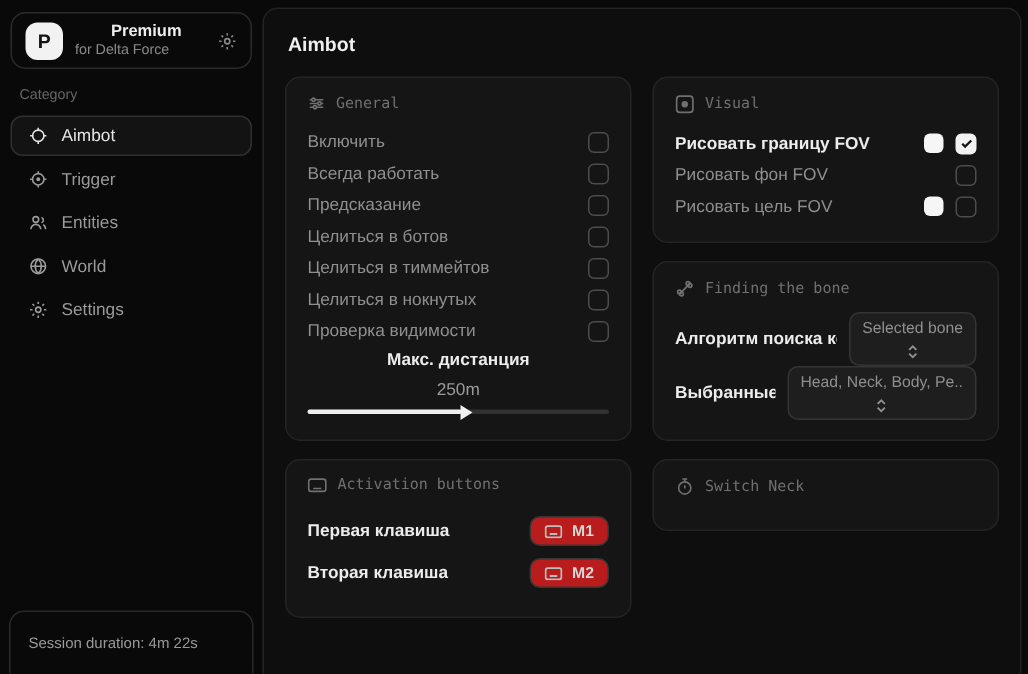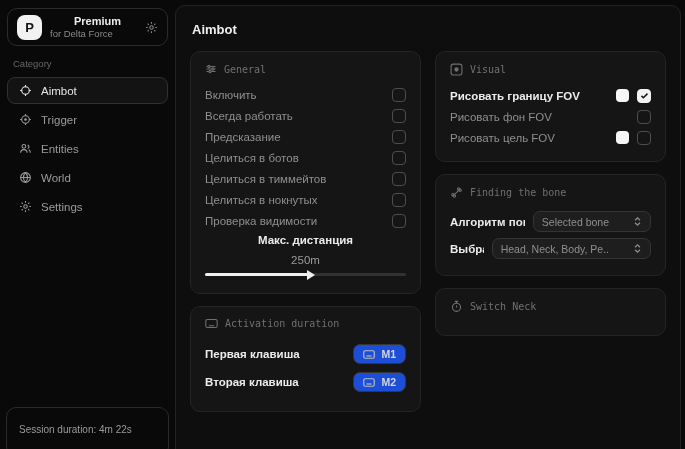--- a/index.html
+++ b/index.html
@@ -77,31 +77,32 @@
   .ctrl-group { display:flex; align-items:center; gap:8px; flex-shrink:0; }
 
   .slider { position:relative; height:3px; background:#323232; border-radius:2px; margin:7px 0 4px; cursor:pointer; }
   .slider-fill { position:relative; height:3px; background:#efefef; border-radius:2px; }
   .slider-fill::after {
     content:""; position:absolute; right:-7px; top:-3.5px;
     border-left:8px solid #efefef; border-top:5px solid transparent; border-bottom:5px solid transparent;
   }
 
   .key-pill {
-    display:flex; align-items:center; gap:6px; background:#1d4ed8;
+    display:flex; align-items:center; gap:6px; background:#b91c1c;
     border:1px solid #363636; border-radius:7px; padding:3px 9px;
     color:#d6d6d6; font-size:10.5px; font-weight:bold; cursor:pointer; flex-shrink:0;
   }
   .key-pill svg { color:#bdbdbd; }
 
   .dropdown {
-    display:flex; align-items:center; gap:24px; background:#1e1e1e;
+    display:flex; align-items:center; gap:4px; background:#1e1e1e;
     border:1px solid #343434; border-radius:7px; padding:3.5px 8px;
     color:#8f8f8f; font-size:10.5px; cursor:pointer; flex-shrink:0;
     max-width:160px;
+    flex-direction:column;
   }
   .dropdown .dd-text { white-space:nowrap; overflow:hidden; }
   .dropdown svg { color:#8f8f8f; flex-shrink:0; }
 
   .gap6 { height:2px; }
 </style>
 </head>
 <body>
 
 <div class="sidebar">
@@ -233,21 +234,21 @@
       </div>
 
       <div class="card" style="padding-bottom:15px;">
         <div class="card-title" style="margin-bottom:11px;">
           <span>
             <svg width="13" height="11" viewBox="0 0 24 18" fill="none" stroke="currentColor" stroke-width="2">
                 <rect x="1.5" y="1.5" width="21" height="15" rx="3"></rect>
                 <path d="M6 9h.01M10 9h.01M14 9h.01M18 9h.01M7 13h10"></path>
               </svg>
           </span>
-          <span>Activation duration</span>
+          <span>Activation buttons</span>
         </div>
         <div class="row" style="min-height:28px;">
           <span class="row-label bright">Первая клавиша</span>
           <span class="key-pill">
             <span>
               <svg width="12" height="9" viewBox="0 0 24 18" fill="none" stroke="currentColor" stroke-width="2.4">
                   <rect x="1.5" y="1.5" width="21" height="15" rx="3"></rect>
                   <path d="M7 12h10"></path>
                 </svg>
             </span>

